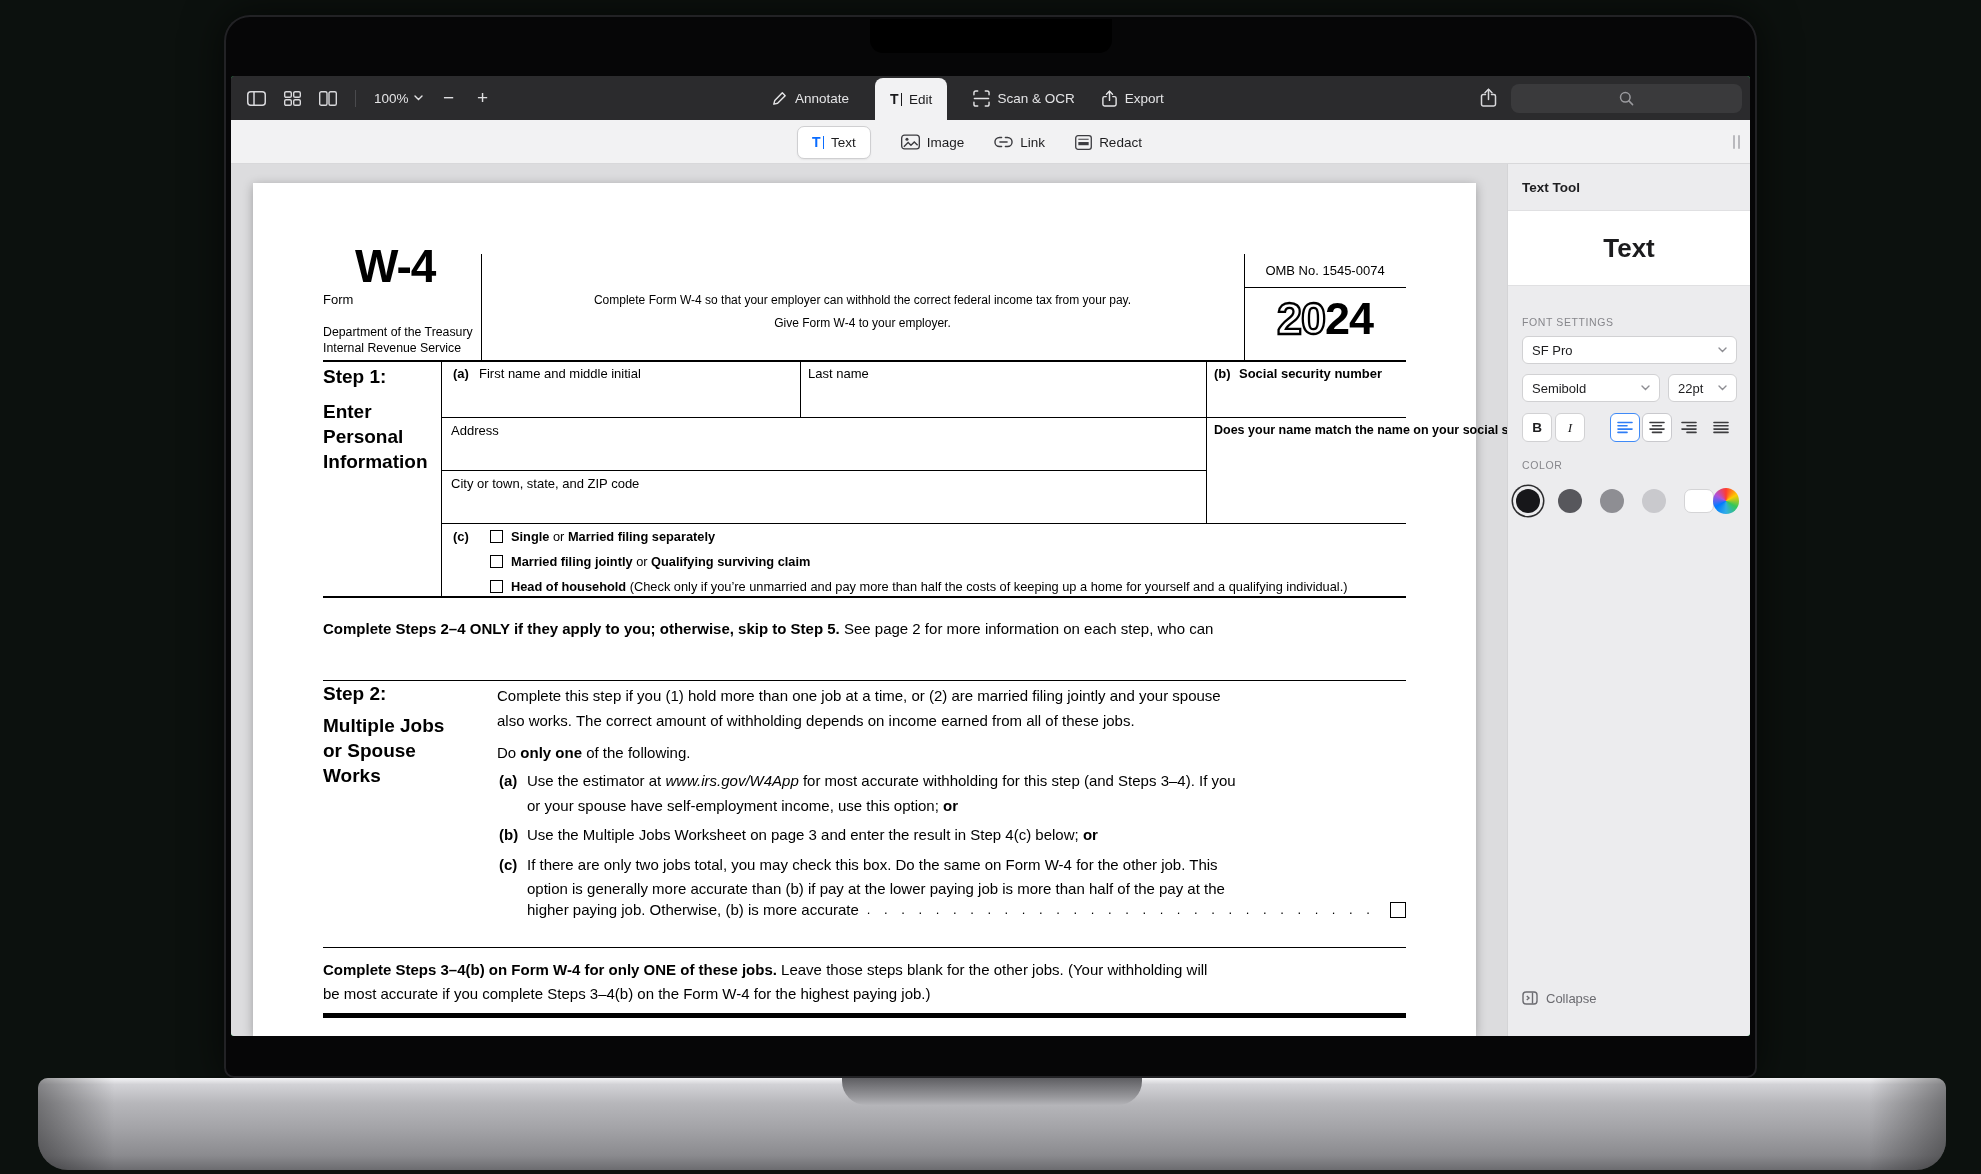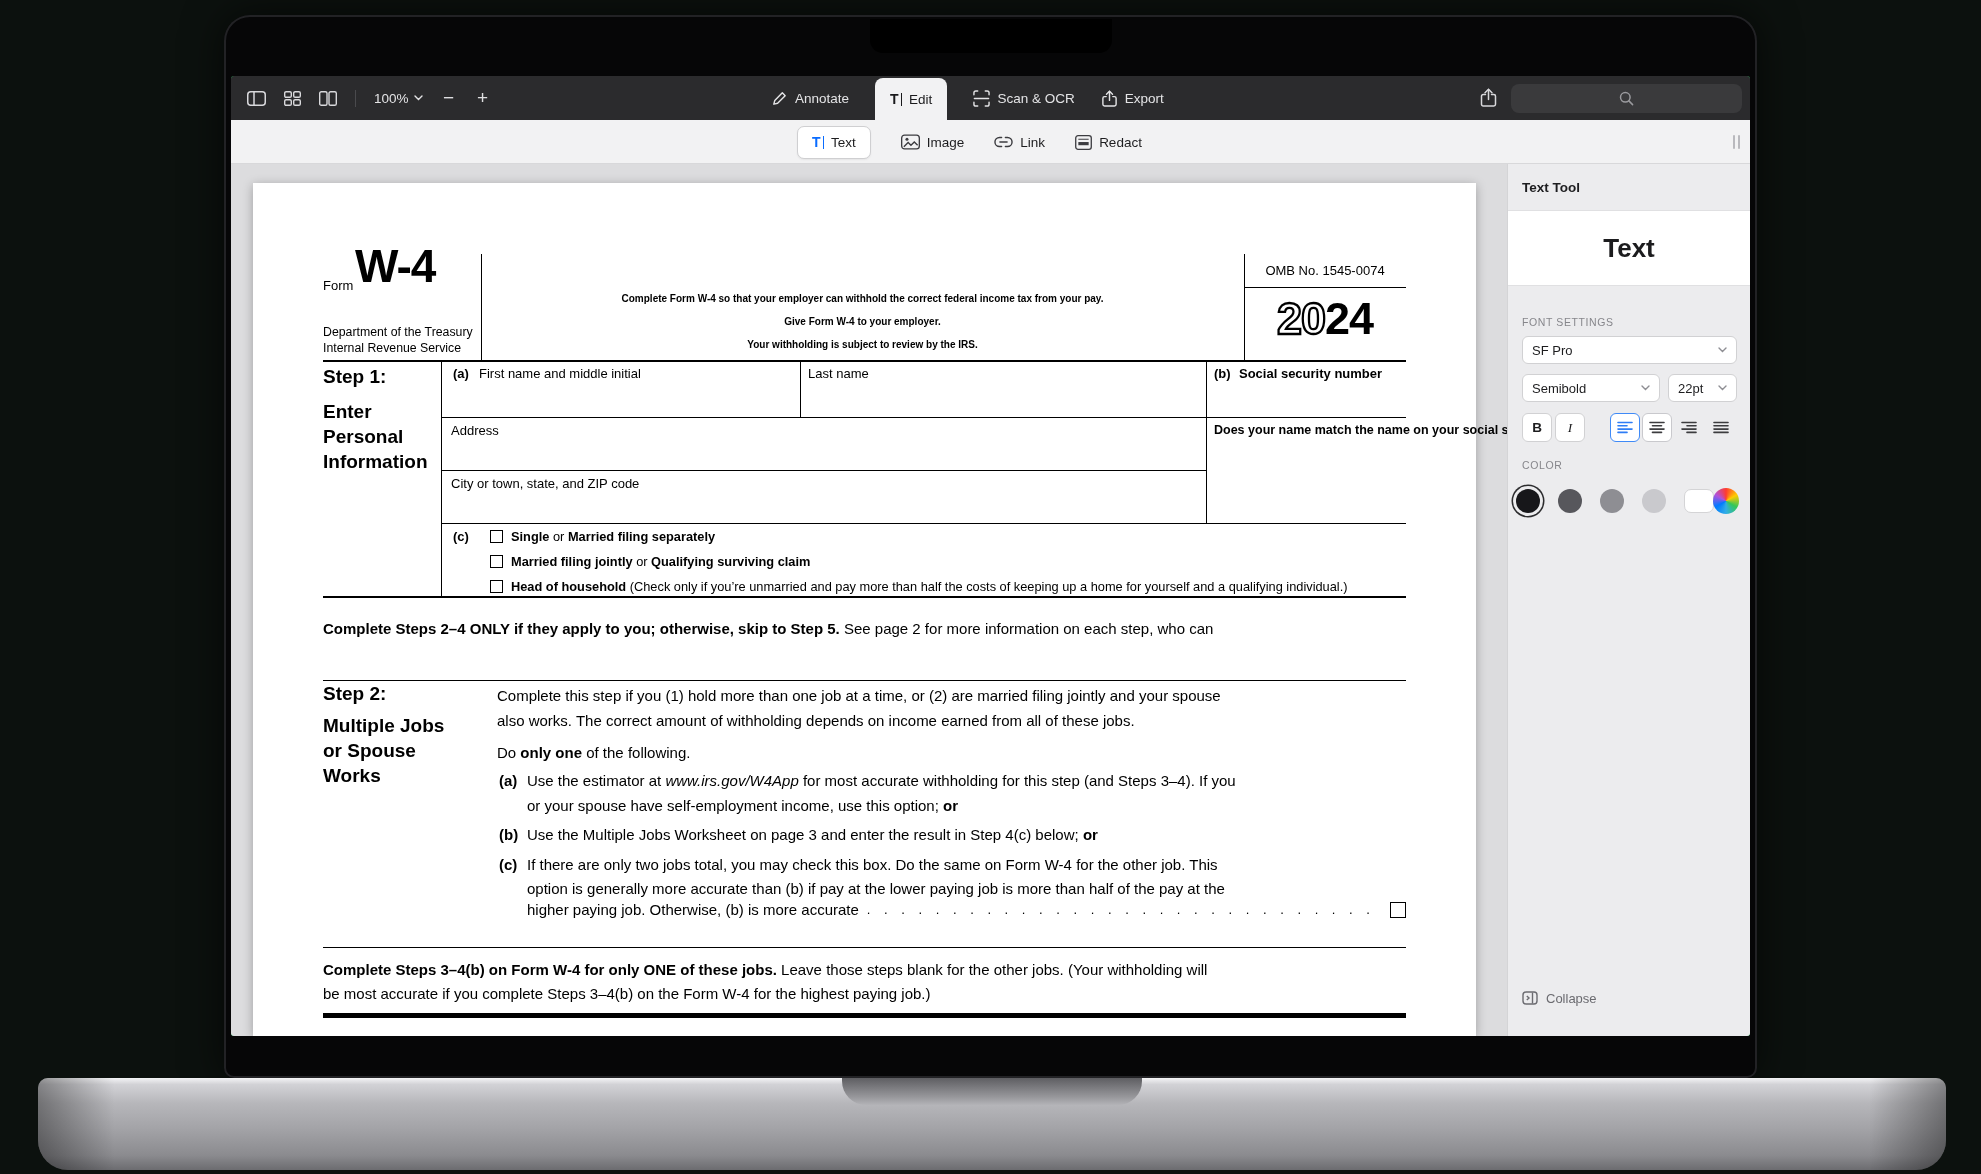--- a/index.html
+++ b/index.html
@@ -43,21 +43,21 @@
   .main{display:flex;height:872px}
   .doc{flex:1;position:relative;background:#dcdcde;overflow:hidden}
   .page{position:absolute;left:22px;top:19px;width:1223px;height:853px;background:#fff;box-shadow:0 2px 10px rgba(0,0,0,.28);color:#000}
   .page .fx{position:absolute;white-space:nowrap}
   .hr{position:absolute;height:1px;background:#000}
   .h2{height:2px}.h5{height:5px}
   .vr{position:absolute;width:1px;background:#000}
   .f12{font-size:12.3px}.f13{font-size:13px}.f128{font-size:12.8px}.f15{font-size:15px}
   .wnum{font-size:46px;font-weight:700;letter-spacing:-1px}
   .ftitle{font-size:24px;font-weight:700}
-  .fsub{font-size:10px;font-weight:700}
+  .fsub{font-size:12px;font-weight:400}
   .ctrbox{text-align:center}
   .year{font-size:45px;font-weight:700;letter-spacing:-1px}
   .y20{color:#fff;-webkit-text-stroke:2.3px #000}
   .fstep{font-size:19px;font-weight:700}
   .fcheck{width:13px;height:13px;border:1.2px solid #000;background:#fff;display:inline-block}
   .ssa{white-space:normal;width:190px;font-size:12.5px;line-height:16.2px}
   .c3row{display:flex;align-items:center}
   .leader{flex:1;overflow:hidden;white-space:nowrap;margin:0 8px;letter-spacing:5px;font-size:13px}
   .bigcheck{width:16px;height:16px;border:1.5px solid #000;flex:0 0 16px;background:#fff}
   
@@ -241,28 +241,27 @@
           <i></i>
           <i></i>
         </div>
     </div>
 
     <div class="main">
 
       <div class="doc">
         <div class="page">
 
-          <div class="fx f13" style="left:70px;top:95px">Form</div>
+          <div class="fx f13" style="left:70px;top:109px">Form</div>
           <div class="fx wnum" style="left:102px;top:56px">W-4</div>
           <div class="fx f12" style="left:70px;top:142px">Department of the Treasury</div>
           <div class="fx f12" style="left:70px;top:158px">Internal Revenue Service</div>
           <div class="vr" style="left:228px;top:71px;height:106px"></div>
           <div class="fx fsub ctrbox" style="left:228px;top:110px;width:763px">Complete Form W-4 so that your employer can withhold the correct federal income tax from your pay.</div>
           <div class="fx fsub ctrbox" style="left:228px;top:133px;width:763px">Give Form W-4 to your employer.</div>
-          <div class="fx fsub ctrbox" style="left:228px;top:156px;width:763px">Your withholding is subject to review by the IRS.</div>
           <div class="vr" style="left:991px;top:71px;height:106px"></div>
           <div class="fx f13 ctrbox" style="left:991px;top:80px;width:162px">OMB No. 1545-0074</div>
           <div class="hr" style="left:991px;top:104px;width:162px"></div>
           <div class="fx ctrbox year" style="left:991px;top:110px;width:162px"><span class="y20">20</span><span>24</span></div>
           <div class="hr h2" style="left:70px;top:177px;width:1083px"></div>
 
           <div class="fx fstep" style="left:70px;top:183px">Step 1:</div>
           <div class="fx fstep" style="left:70px;top:218px">Enter</div>
           <div class="fx fstep" style="left:70px;top:243px">Personal</div>
           <div class="fx fstep" style="left:70px;top:268px">Information</div>

